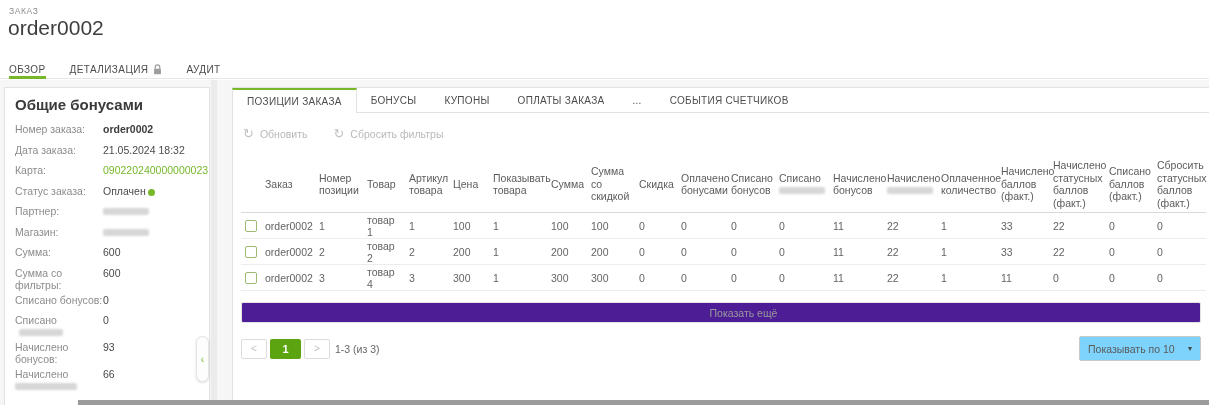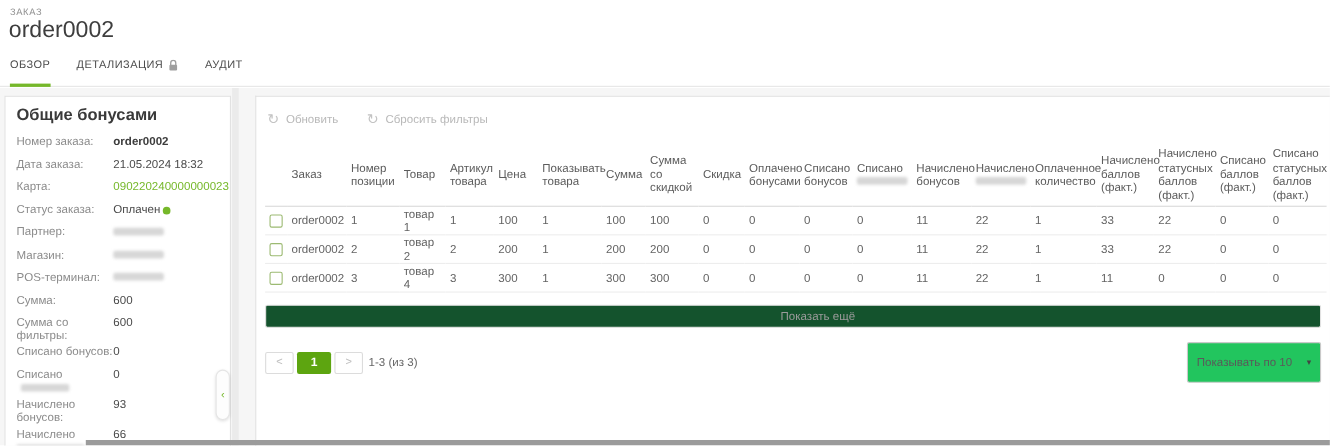--- a/index.html
+++ b/index.html
@@ -8,21 +8,21 @@
   body {
     width:1209px; height:405px; position:relative; overflow:hidden;
     background:#fff; color:#444;
     font-family:"Liberation Sans", sans-serif; font-size:11px;
   }
   
   .page-header { position:absolute; top:0; left:0; width:100%; height:79px; background:#fff; border-bottom:1px solid #e6e6e6; z-index:3; }
   .eyebrow { position:absolute; top:6px; left:9px; font-size:8.5px; color:#909090; letter-spacing:.6px; }
   .page-title { position:absolute; top:16px; left:8px; font-size:21px; color:#3e3e3e; }
   .top-tabs { position:absolute; left:9px; bottom:-1px; display:flex; gap:24px; }
-  .top-tab { font-size:10px; color:#4c4c4c; letter-spacing:.4px; padding-bottom:14px; position:relative; display:flex; align-items:center; gap:5px; cursor:pointer; }
+  .top-tab { font-size:10px; color:#4c4c4c; letter-spacing:.4px; padding-bottom:4px; position:relative; display:flex; align-items:center; gap:5px; cursor:pointer; }
   .top-tab.active::after { content:""; position:absolute; left:0; right:0; bottom:0; height:3px; background:var(--accent); }
   .lock-icon { display:inline-flex; margin-top:-1px; }
   
   .content { position:absolute; top:80px; left:0; right:0; bottom:0; background:#f6f6f6; }
   .splitter { position:absolute; left:211px; top:0; bottom:0; width:6px; background:#ebebeb; }
   .collapse-handle { position:absolute; left:196px; top:256px; width:13px; height:46px; background:#fdfdfd; border:1px solid #e5e5e5; border-radius:7px; box-shadow:0 1px 3px rgba(0,0,0,.13); display:flex; align-items:center; justify-content:center; color:var(--accent); font-size:10px; cursor:pointer; z-index:4; }
   
   .left-card { position:absolute; left:4px; top:7px; width:206px; bottom:-60px; background:#fff; border:1px solid var(--border); padding:8px 10px; overflow:hidden; }
   .card-title { font-size:15px; font-weight:bold; color:#3a3a3a; margin:0 0 7px 0; }
   .info-row { display:grid; grid-template-columns:88px 1fr; min-height:20.5px; padding-top:3px; font-size:10.5px; line-height:12px; }
@@ -42,26 +42,26 @@
   .panel-tab { font-size:10px; color:#4c4c4c; letter-spacing:.3px; padding:0 14px; display:flex; align-items:center; cursor:pointer; }
   .panel-tab.active { border-top:2px solid var(--accent); border-left:1px solid var(--border); border-right:1px solid var(--border); margin-left:-1px; margin-bottom:-1px; background:#fff; }
   .toolbar { display:flex; gap:26px; margin:15px 0 0 10px; }
   .tool-btn { display:flex; align-items:center; gap:6px; font-size:10.5px; color:#b9b9b9; cursor:pointer; }
   .tool-btn .tool-icon { font-size:13px; color:#c3c3c3; line-height:10px; }
   table.positions { border-collapse:collapse; table-layout:fixed; width:965px; margin:16px 0 0 8px; font-size:10.5px; }
   table.positions th { font-weight:normal; color:#5c5c5c; text-align:left; vertical-align:middle; padding:3px 4px; line-height:12.5px; border-bottom:1px solid #d9d9d9; }
   table.positions td { color:#636363; padding:0 4px; height:26px; border-bottom:1px solid #ededed; }
   td.link { color:var(--accent); cursor:pointer; }
   .cb { display:inline-block; width:12px; height:12px; border:1px solid #9cba72; border-radius:2px; background:#fff; cursor:pointer; vertical-align:middle; }
-  .show-more { margin:11px 8px 0 8px; height:21px; background:#14532d; border:1px solid var(--border); border-radius:2px; display:flex; align-items:center; justify-content:center; font-size:10.5px; color:#9b9b9b; cursor:pointer;padding-left:45px; }
+  .show-more { margin:11px 8px 0 8px; height:21px; background:#4c1d95; border:1px solid var(--border); border-radius:2px; display:flex; align-items:center; justify-content:center; font-size:10.5px; color:#9b9b9b; cursor:pointer;padding-left:45px; }
   .pagination-row { display:flex; align-items:center; margin:13px 8px 0 8px; }
   .pg-btn { width:26px; height:20px; border:1px solid #dcdcdc; background:#fff; color:#c0c0c0; font-size:10px; display:flex; align-items:center; justify-content:center; cursor:pointer; border-radius:2px; }
   .pg-current { width:31px; height:20px; background:#5da510; color:#fff; font-weight:bold; font-size:11px; margin:0 3px; display:flex; align-items:center; justify-content:center; border-radius:2px; cursor:pointer; }
   .pg-range { margin-left:5px; font-size:10.5px; color:#666; }
-  .page-size { margin-left:auto; width:122px; height:37px; border:1px solid #c9c9c9; border-radius:2px; display:flex; align-items:center; justify-content:space-between; font-size:10.5px; color:#5a5a5a; padding:0 8px; cursor:pointer; background:#22c55e; }
+  .page-size { margin-left:auto; width:122px; height:25px; border:1px solid #c9c9c9; border-radius:2px; display:flex; align-items:center; justify-content:space-between; font-size:10.5px; color:#5a5a5a; padding:0 8px; cursor:pointer; background:#7dd3fc; }
   .page-size .caret { font-size:8px; color:#444; }
   
   .hscroll { position:absolute; bottom:0; left:0; right:0; height:5px; z-index:5; }
   .hscroll .thumb { position:absolute; left:78px; right:0; top:0; bottom:0; background:#9b9b9b; cursor:pointer; }
 </style>
 </head>
 <body>
 
 <div class="page-header">
   <div class="eyebrow">ЗАКАЗ</div>
@@ -109,24 +109,20 @@
         </div>
         <div class="info-row">
           <div class="info-label"><span>Партнер:</span></div>
           <div class="info-value"><span class="redact redact-value"></span></div>
         </div>
         <div class="info-row">
           <div class="info-label"><span>Магазин:</span></div>
           <div class="info-value"><span class="redact redact-value"></span></div>
         </div>
         <div class="info-row">
-          <div class="info-label"><span>POS-терминал:</span></div>
-          <div class="info-value"><span class="redact redact-value"></span></div>
-        </div>
-        <div class="info-row">
           <div class="info-label"><span>Сумма:</span></div>
           <div class="info-value"><span>600</span></div>
         </div>
         <div class="info-row">
           <div class="info-label"><span>Сумма со фильтры:</span></div>
           <div class="info-value"><span>600</span></div>
         </div>
         <div class="info-row">
           <div class="info-label"><span>Списано бонусов:</span></div>
           <div class="info-value"><span>0</span></div>
@@ -144,20 +140,40 @@
           <div class="info-value"><span>66</span></div>
         </div>
       </div>
   </div>
 
   <div class="collapse-handle">
     <span>‹</span>
   </div>
 
   <div class="right-card">
+    <div class="panel-tabs">
+        <div class="panel-tab active">
+          <span>ПОЗИЦИИ ЗАКАЗА</span>
+        </div>
+        <div class="panel-tab">
+          <span>БОНУСЫ</span>
+        </div>
+        <div class="panel-tab">
+          <span>КУПОНЫ</span>
+        </div>
+        <div class="panel-tab">
+          <span>ОПЛАТЫ ЗАКАЗА</span>
+        </div>
+        <div class="panel-tab">
+          <span>...</span>
+        </div>
+        <div class="panel-tab">
+          <span>СОБЫТИЯ СЧЕТЧИКОВ</span>
+        </div>
+      </div>
 
     <div class="toolbar">
       <div class="tool-btn">
         <span class="tool-icon">↻</span>
         <span>Обновить</span>
       </div>
       <div class="tool-btn">
         <span class="tool-icon">↻</span>
         <span>Сбросить фильтры</span>
       </div>
@@ -200,21 +216,21 @@
             <th><span>Скидка</span></th>
             <th><span>Оплачено бонусами</span></th>
             <th><span>Списано бонусов</span></th>
             <th><span>Списано</span><div><span class="redact redact-head"></span></div></th>
             <th><span>Начислено бонусов</span></th>
             <th><span>Начислено</span><div><span class="redact redact-head"></span></div></th>
             <th><span>Оплаченное количество</span></th>
             <th><span>Начислено баллов (факт.)</span></th>
             <th><span>Начислено статусных баллов (факт.)</span></th>
             <th><span>Списано баллов (факт.)</span></th>
-            <th><span>Списано статусных баллов (факт.)</span></th>
+            <th><span>Сбросить статусных баллов (факт.)</span></th>
           </tr>
         </thead>
       <tbody id="table-body">
           <tr>
             <td><span class="cb"></span></td>
             <td class="link">order0002</td>
             <td class="link">1</td>
             <td class="link">товар 1</td>
             <td>1</td>
             <td>100</td>

